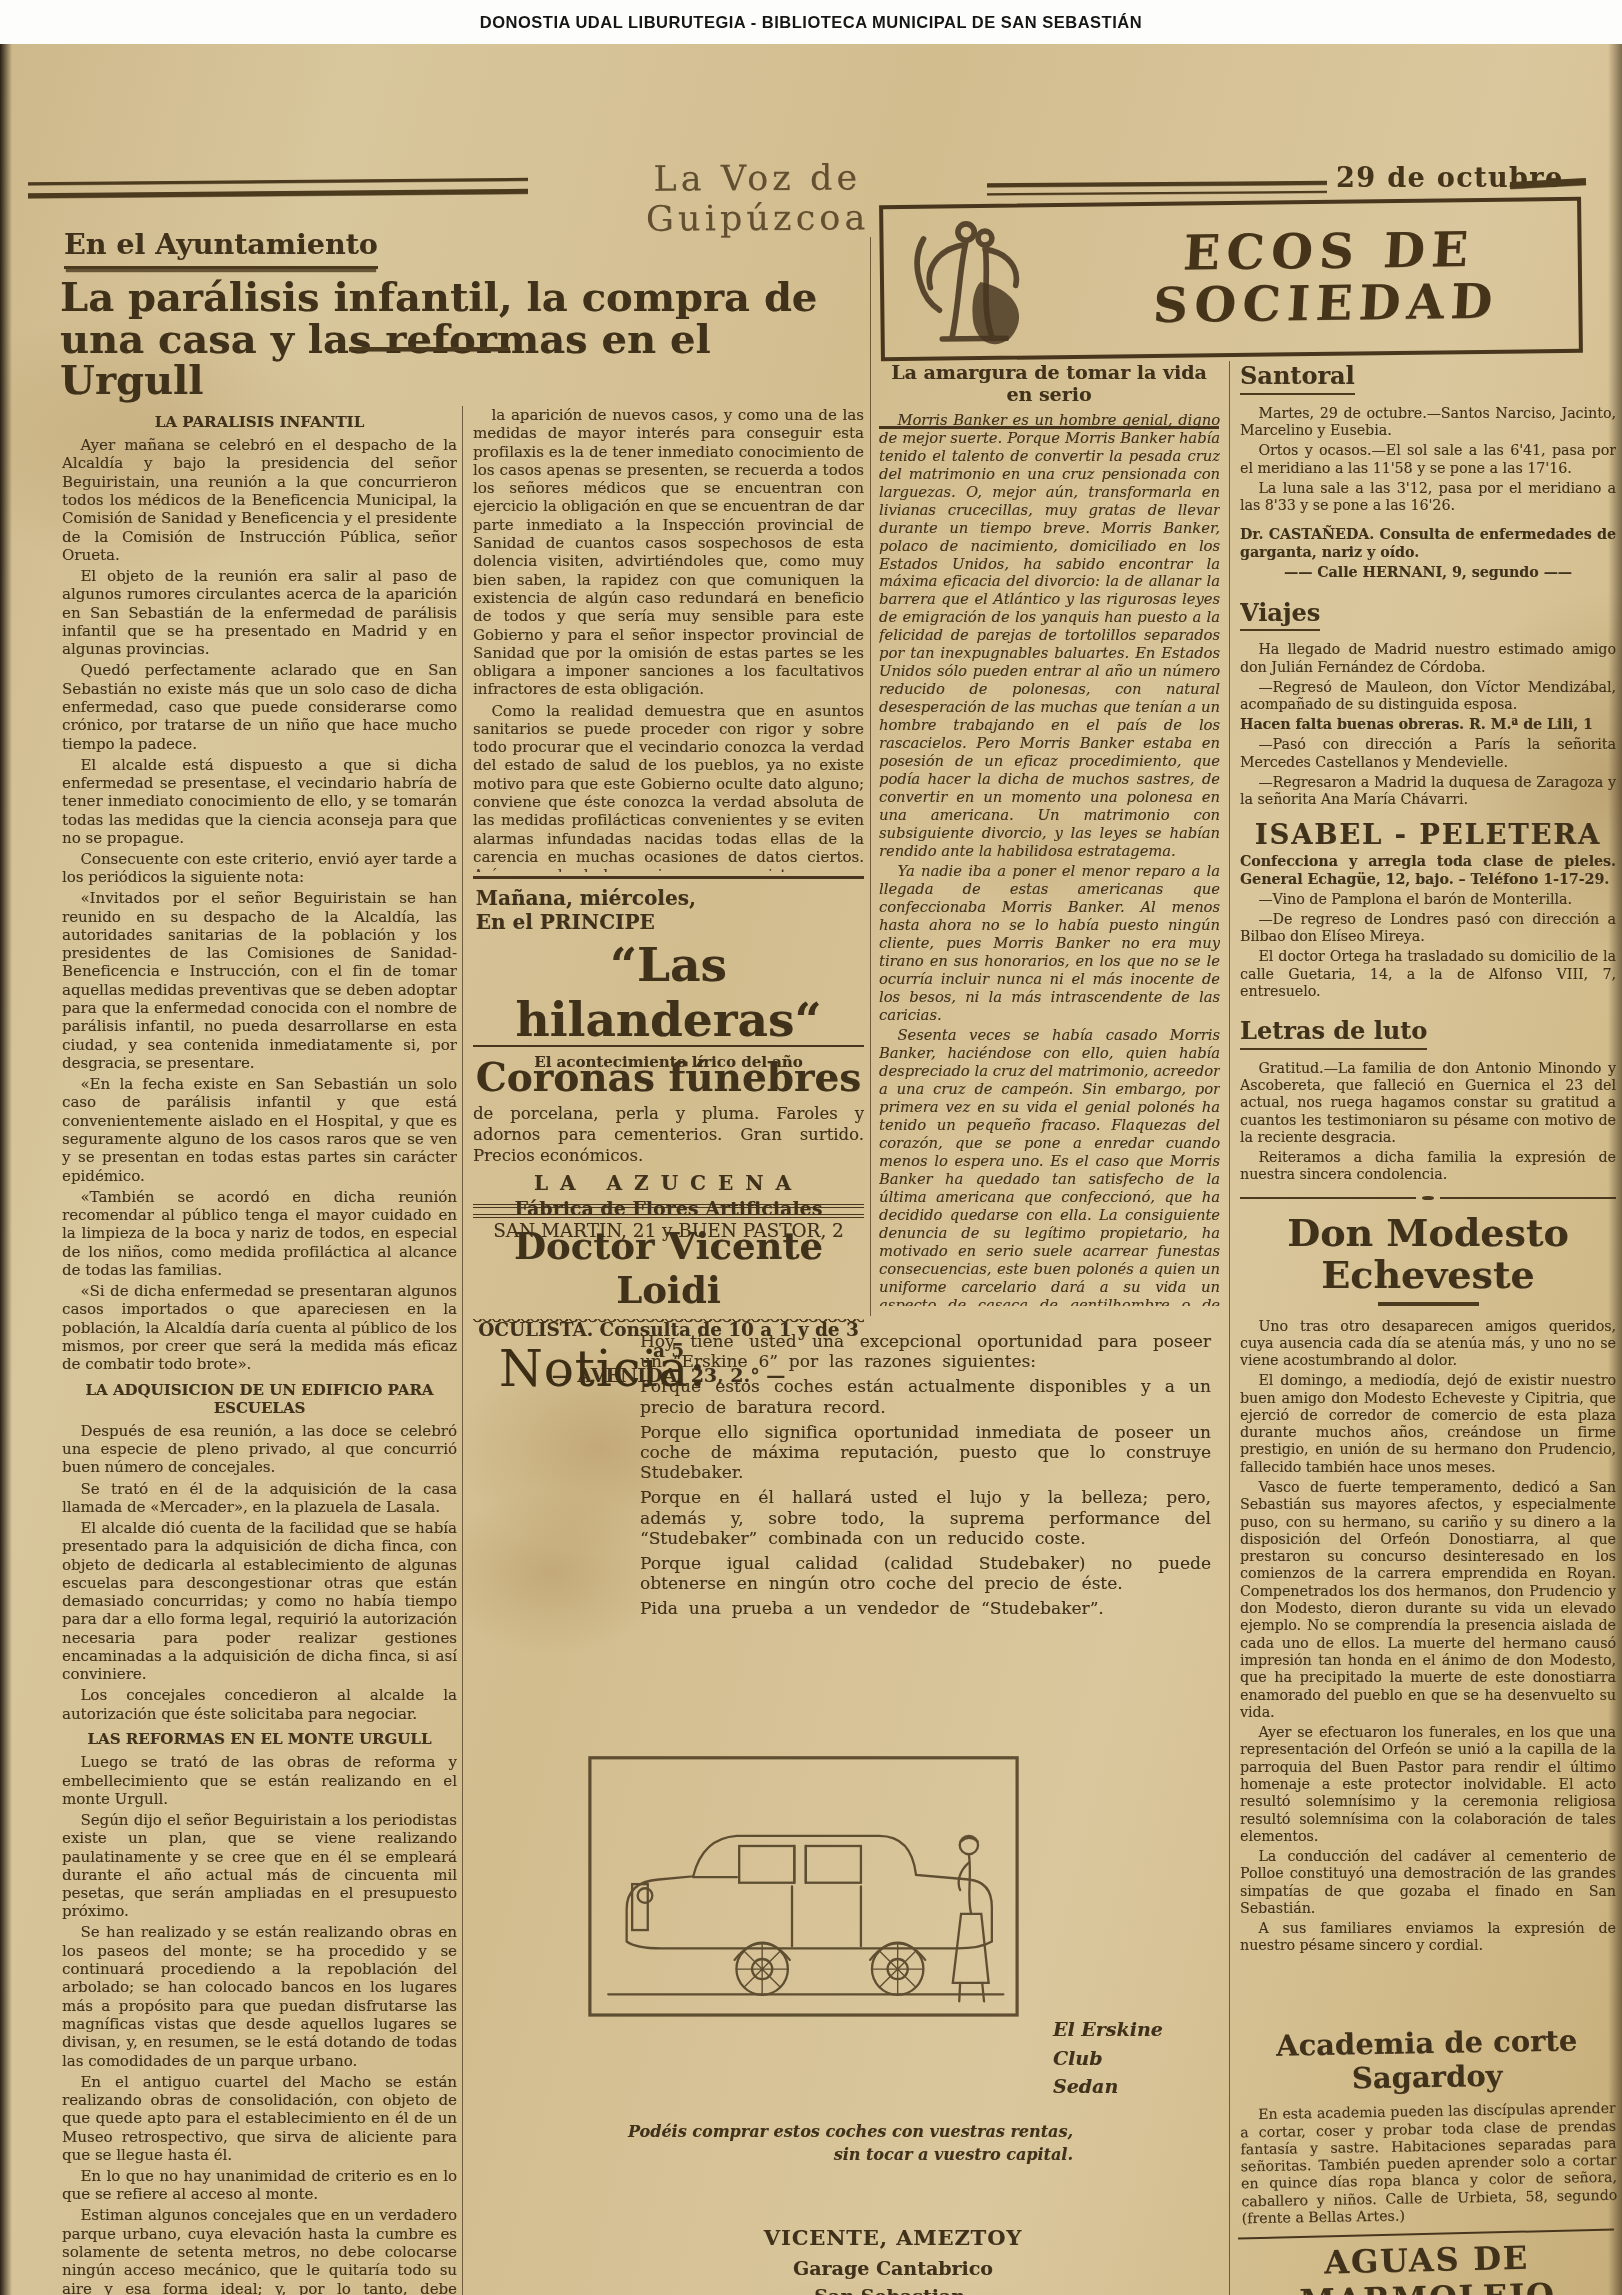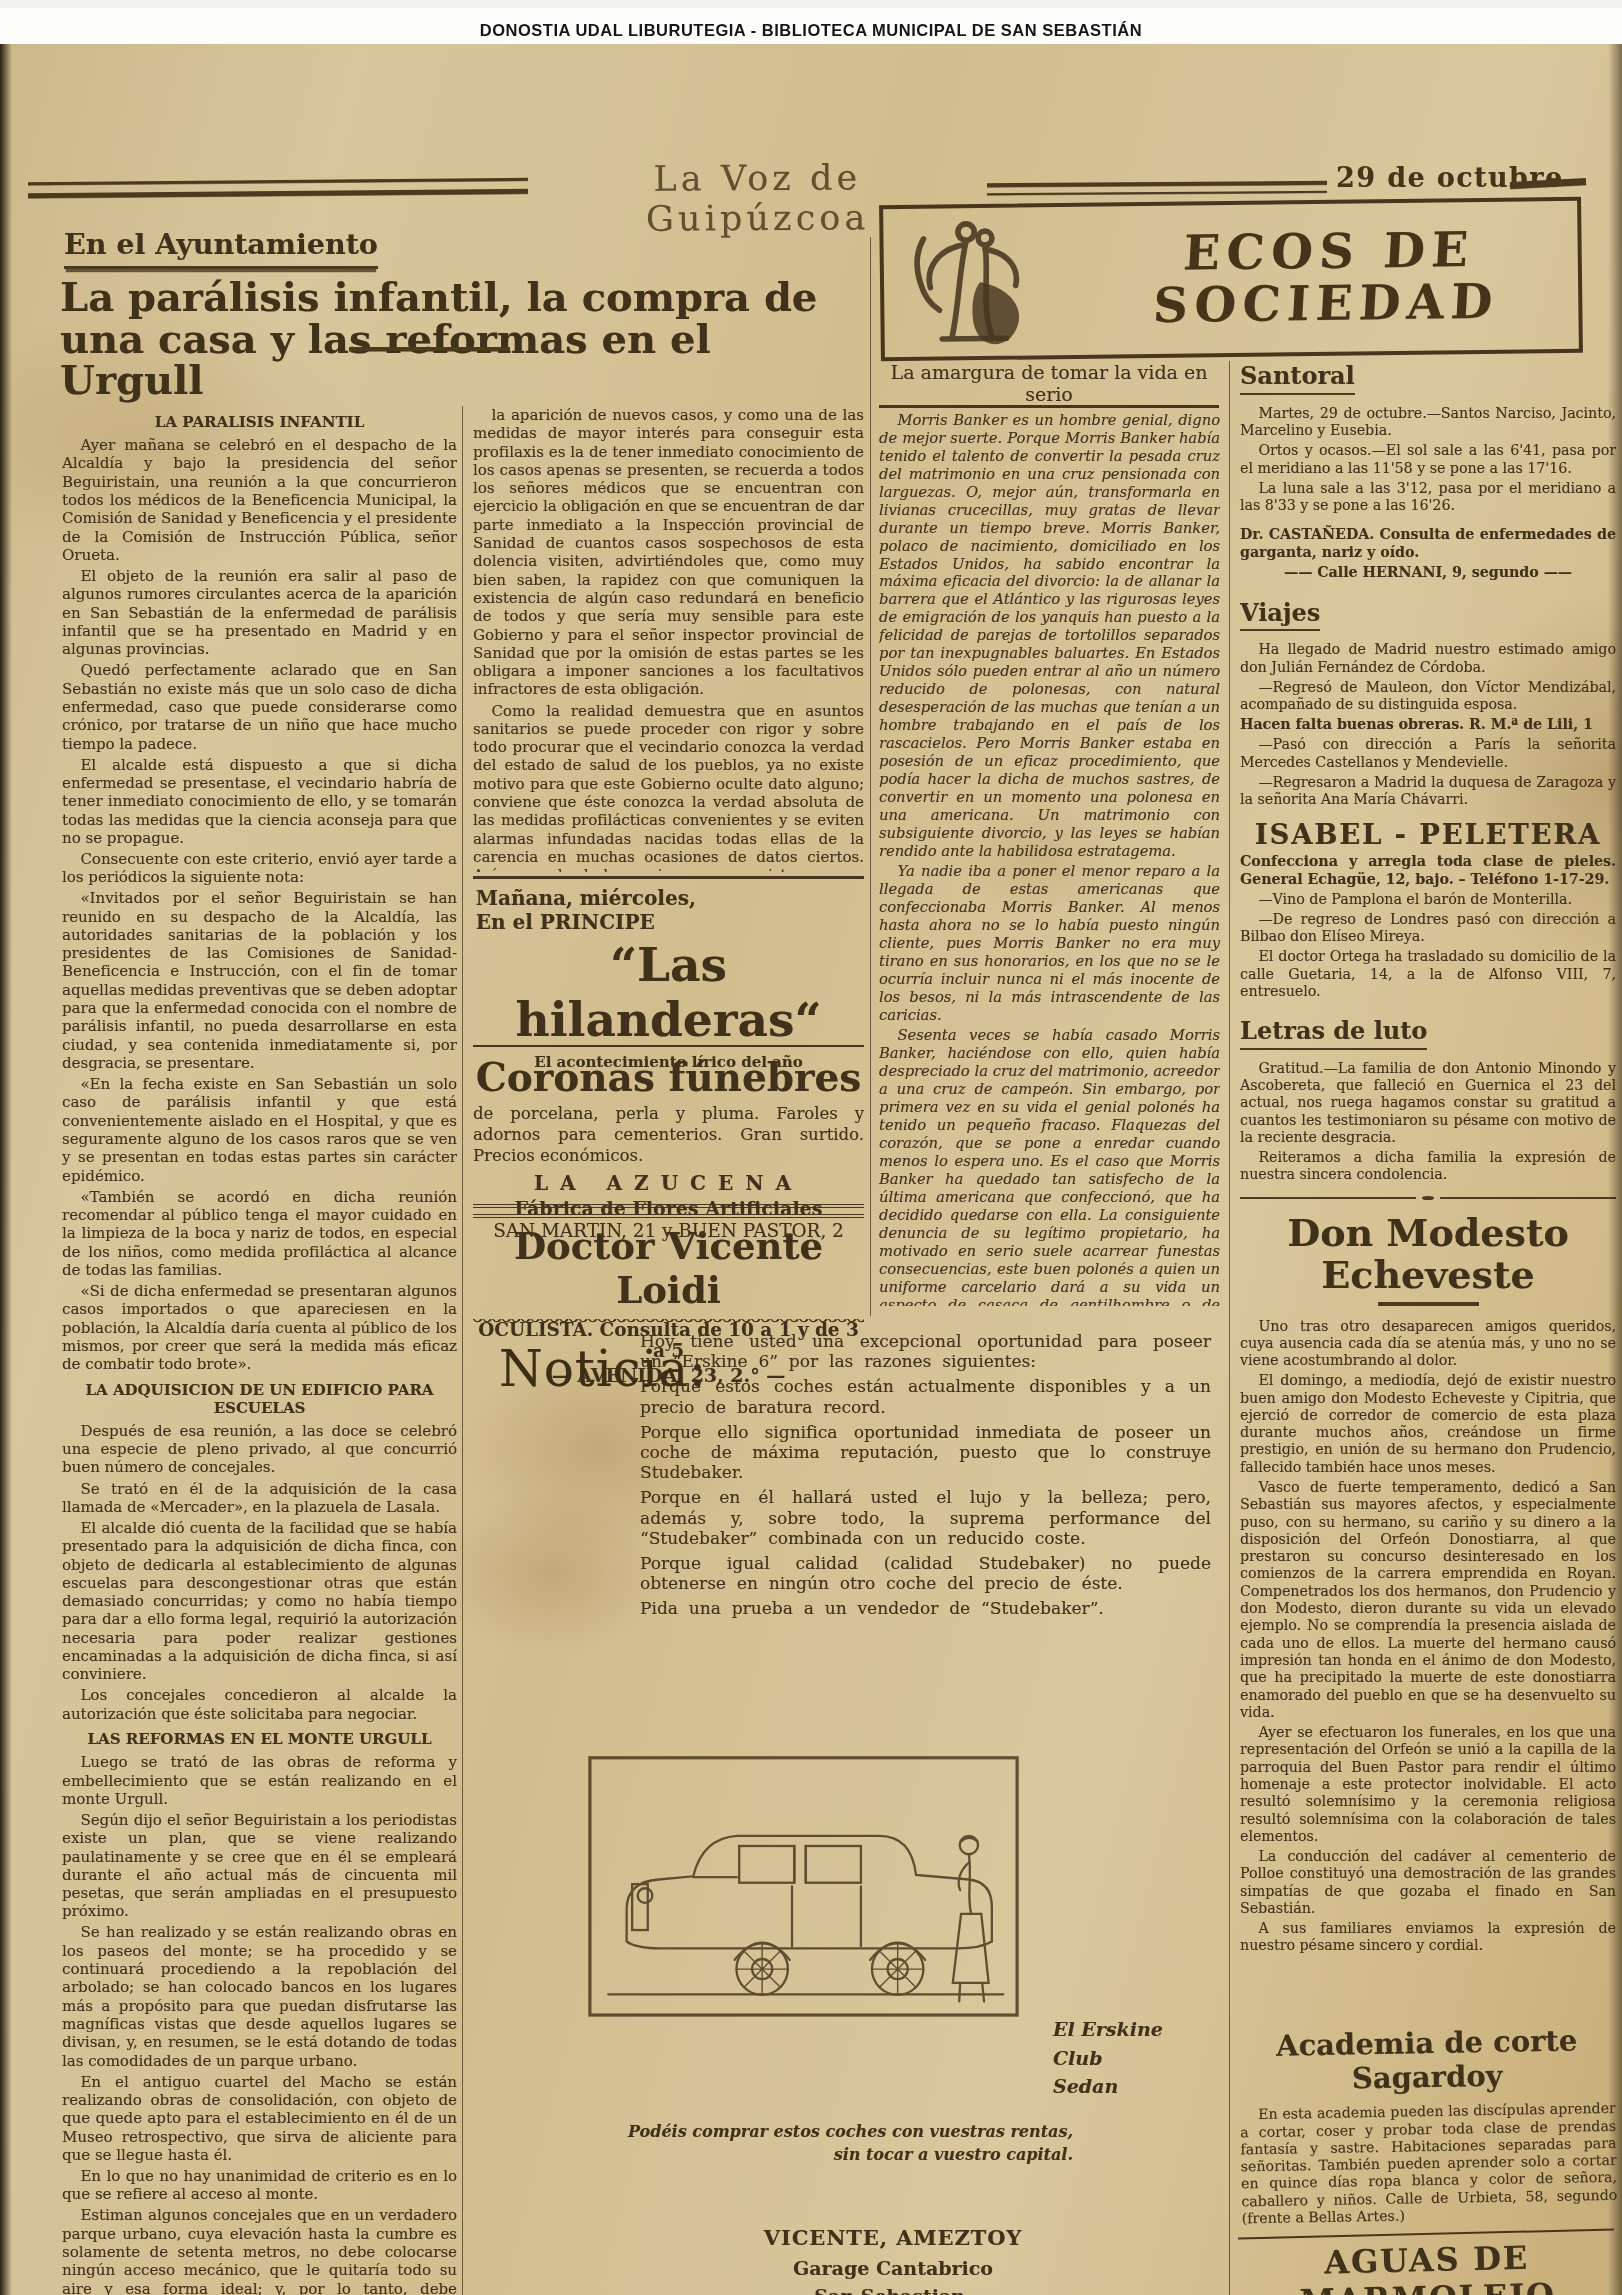--- a/index.html
+++ b/index.html
@@ -1,19 +1,19 @@
 <!DOCTYPE html>
 <html lang="es" style="font-size:7.3px"><head>
 <meta charset="utf-8">
 <style>
   html,body{margin:0;padding:0;background:#6b665e;}
   #page{position:relative;width:1622px;height:2509px;overflow:hidden;background:#f4f2ec;
         font-family:"DejaVu Serif","Liberation Serif",serif;color:#40311b;}
   
-  .scan-header{position:absolute;top:8px;left:0;width:1622px;height:44px;background:#fdfdfb;
+  .scan-header{position:absolute;top:0;left:0;width:1622px;height:44px;background:#fdfdfb;
         display:flex;align-items:center;justify-content:center;
         font-family:"Liberation Sans",sans-serif;font-size:16.5px;font-weight:600;color:#161616;letter-spacing:0.5px;}
   .paper{position:absolute;top:44px;left:0;width:1622px;height:2465px;
     background:
       radial-gradient(ellipse 321px 207px at 9% 16%, rgba(158,120,62,.22), transparent 65%),
       radial-gradient(ellipse 239px 174px at 37% 57%, rgba(150,110,52,.25), transparent 60%),
       radial-gradient(ellipse 193px 138px at 34% 62%, rgba(141,100,44,.22), transparent 60%),
       radial-gradient(ellipse 230px 275px at 99% 30%, rgba(120,86,36,.25), transparent 70%),
       radial-gradient(ellipse 413px 230px at 55% 97%, rgba(120,88,40,.18), transparent 70%),
       radial-gradient(ellipse 138px 101px at 64% 33%, rgba(150,112,55,.16), transparent 60%),
@@ -78,22 +78,22 @@
   .noticia{position:absolute;left:22px;top:11px;font-size:50px;color:#3c2d15;letter-spacing:0.9px;}
   .ersk-text{position:absolute;left:163px;top:1.8px;width:571px;font-size:17px;line-height:1.2;word-spacing:5.5px;text-align:justify;}
   .ersk-text p{margin:0 0 4.6px;text-indent:0;}
   .car-wrap{position:absolute;left:99px;top:415px;}
   .caption{position:absolute;left:576px;top:686px;font-size:19px;font-weight:bold;font-style:italic;line-height:1.5;}
   .finance{position:absolute;left:132px;top:791px;width:464px;text-align:right;font-style:italic;font-weight:bold;font-size:16px;line-height:1.45;}
   .dealer{position:absolute;left:184px;top:893px;width:464px;text-align:center;line-height:1.5;}
   .dealer .d1{font-size:21px;font-weight:bold;letter-spacing:0.9px;}
   .dealer .d2,.dealer .d3{font-size:19px;font-weight:600;}
   
-  .amarg-head{position:absolute;left:879px;top:317px;width:340px;font-size:19px;font-weight:normal;text-align:center;
-      border-bottom:3.2px solid #47361d;padding-bottom:0;}
+  .amarg-head{position:absolute;left:879px;top:317px;width:340px;font-size:19px;font-weight:bold;text-align:center;
+      border-bottom:3.2px solid #47361d;padding-bottom:21px;}
   
   .academia-head{font-size:29px;font-weight:bold;text-align:center;margin:0 0 9.2px;}
   .aguas-title{font-size:32px;font-weight:bold;letter-spacing:1.8px;text-align:center;margin:6.4px 0 7.3px;}
 </style>
 </head>
 <body>
 
 <div id="page">
 
   <div class="scan-header">

